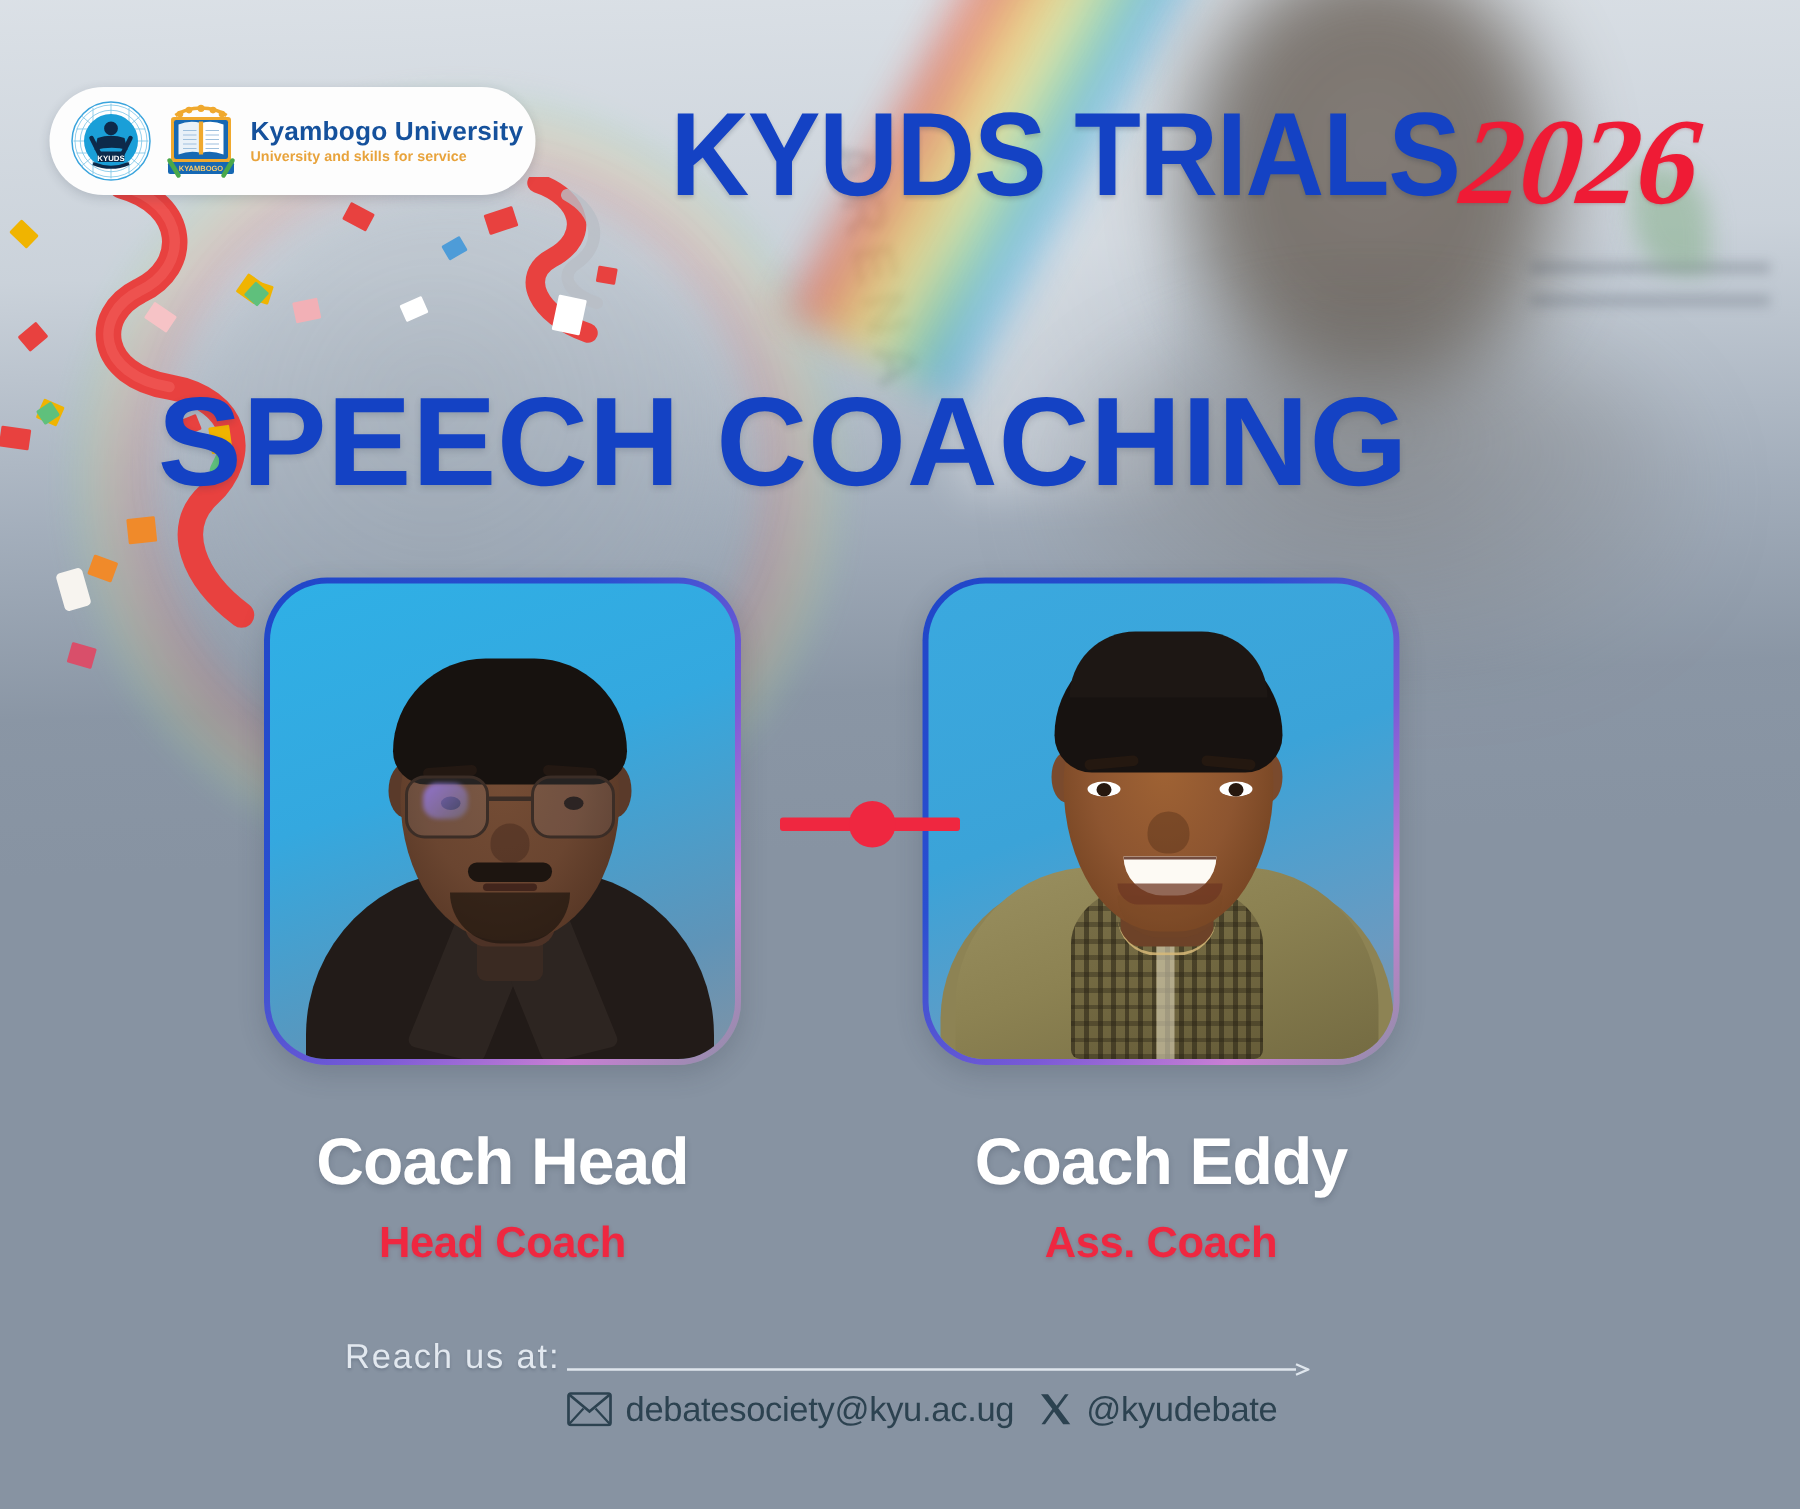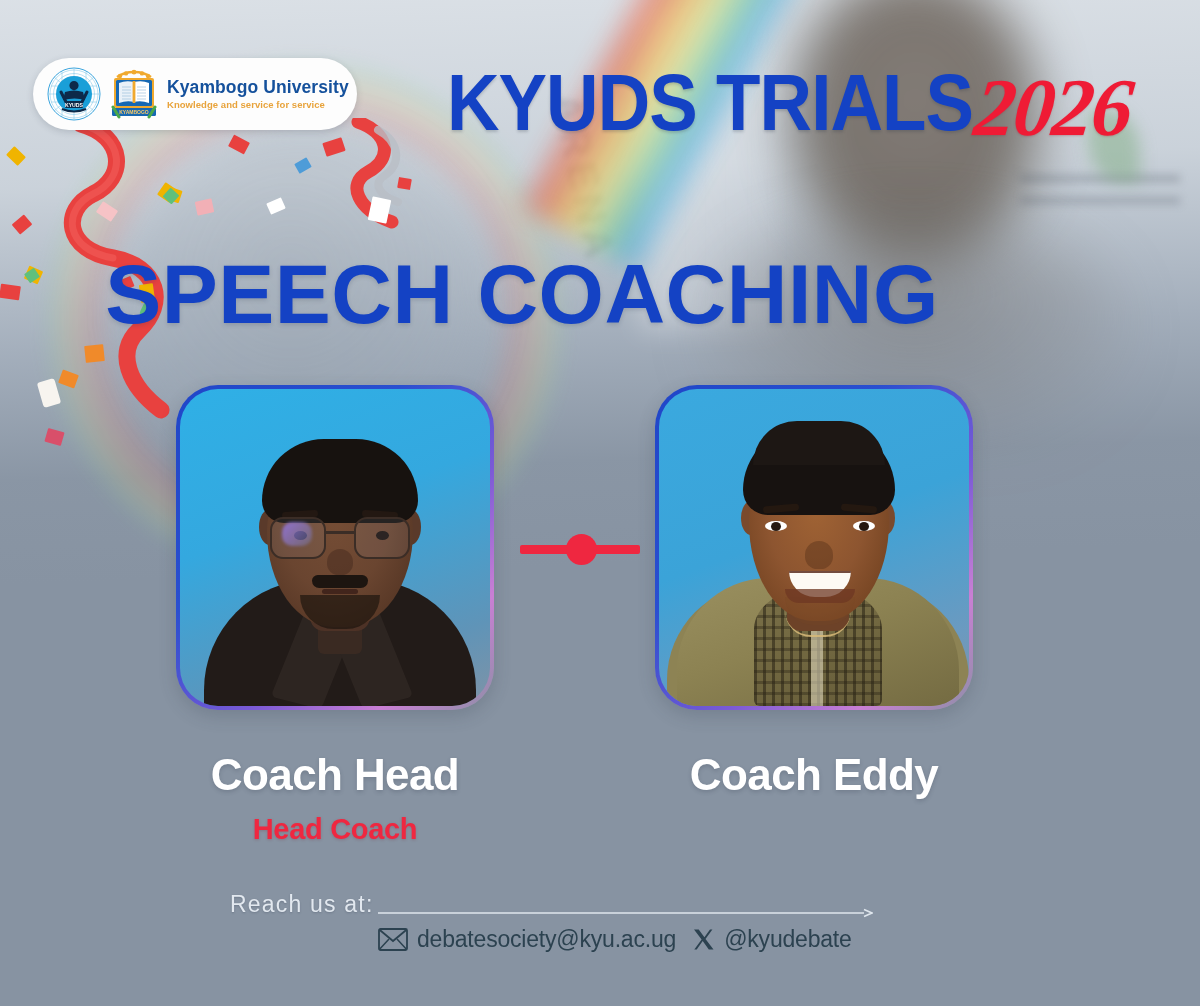--- a/index.html
+++ b/index.html
@@ -134,21 +134,21 @@
     font-size:84px; font-weight:bold; color:#1442c4;
     letter-spacing:.5px; transform:scaleX(1.0);
     text-shadow:0 2px 4px rgba(40,50,70,.18);
     z-index:5; white-space:nowrap;
   }
 
   
   #coaches { position:absolute; left:0; top:385px; width:1200px; z-index:5; }
   .coach { position:absolute; width:340px; text-align:center; }
   .coach.left  { left:165px; }
-  .coach.right { left:644px;text-align:center; }
+  .coach.right { left:604px;text-align:center; }
 
   .photo-frame {
     position:relative; width:318px; height:325px; margin:0 auto;
     border-radius:42px; padding:4px;
     background:linear-gradient(135deg,#2046c8 0%, #2a4fd0 35%, #7a5ad6 62%, #c97fd4 82%, #8e8fa6 100%);
     box-shadow:0 6px 18px rgba(45,55,70,.20);
   }
   .photo-inner {
     position:relative; width:100%; height:100%;
     border-radius:38px; overflow:hidden;
@@ -372,21 +372,21 @@
         </g>
         <rect x="21.6" y="12" width="2.8" height="22" fill="#f0a92e"></rect>
         <rect x="1" y="39" width="44" height="8" rx="1.5" fill="#1668b3"></rect>
         <text x="23" y="45" font-size="5" font-family="Liberation Sans, sans-serif" font-weight="bold" fill="#f6c96a" text-anchor="middle">KYAMBOGO</text>
         <path d="M2 38 l6 10 M44 38 l-6 10" stroke="#4aa84a" stroke-width="3" stroke-linecap="round"></path>
       </svg>
     </div>
 
     <div class="uni-text">
       <div class="uni-name">Kyambogo University</div>
-      <div class="uni-tag">Knowledge and service for service</div>
+      <div class="uni-tag">University and skills for service</div>
     </div>
   </div>
 
   <div id="title-row">
     <div id="kyuds-trials">KYUDS TRIALS</div>
     <div id="year-2026">2026</div>
   </div>
 
   <div id="speech-coaching">SPEECH COACHING</div>
 
@@ -448,20 +448,21 @@
             <div class="pb-eye r"></div>
           <div class="pb-pupil l"></div>
             <div class="pb-pupil r"></div>
           <div class="pb-nose"></div>
           <div class="pb-chin"></div>
           <div class="pb-smile"></div>
           <div class="pb-lipb"></div>
         </div>
       </div>
       <div class="coach-name">Coach Eddy</div>
+      <div class="coach-role">Ass. Coach</div>
     </div>
   </div>
 
   <div id="connector">
     <div class="conn-bar"></div>
     <div class="conn-dot"></div>
   </div>
 
   <div id="footer">
     <div id="reach-label">Reach us at:</div>

